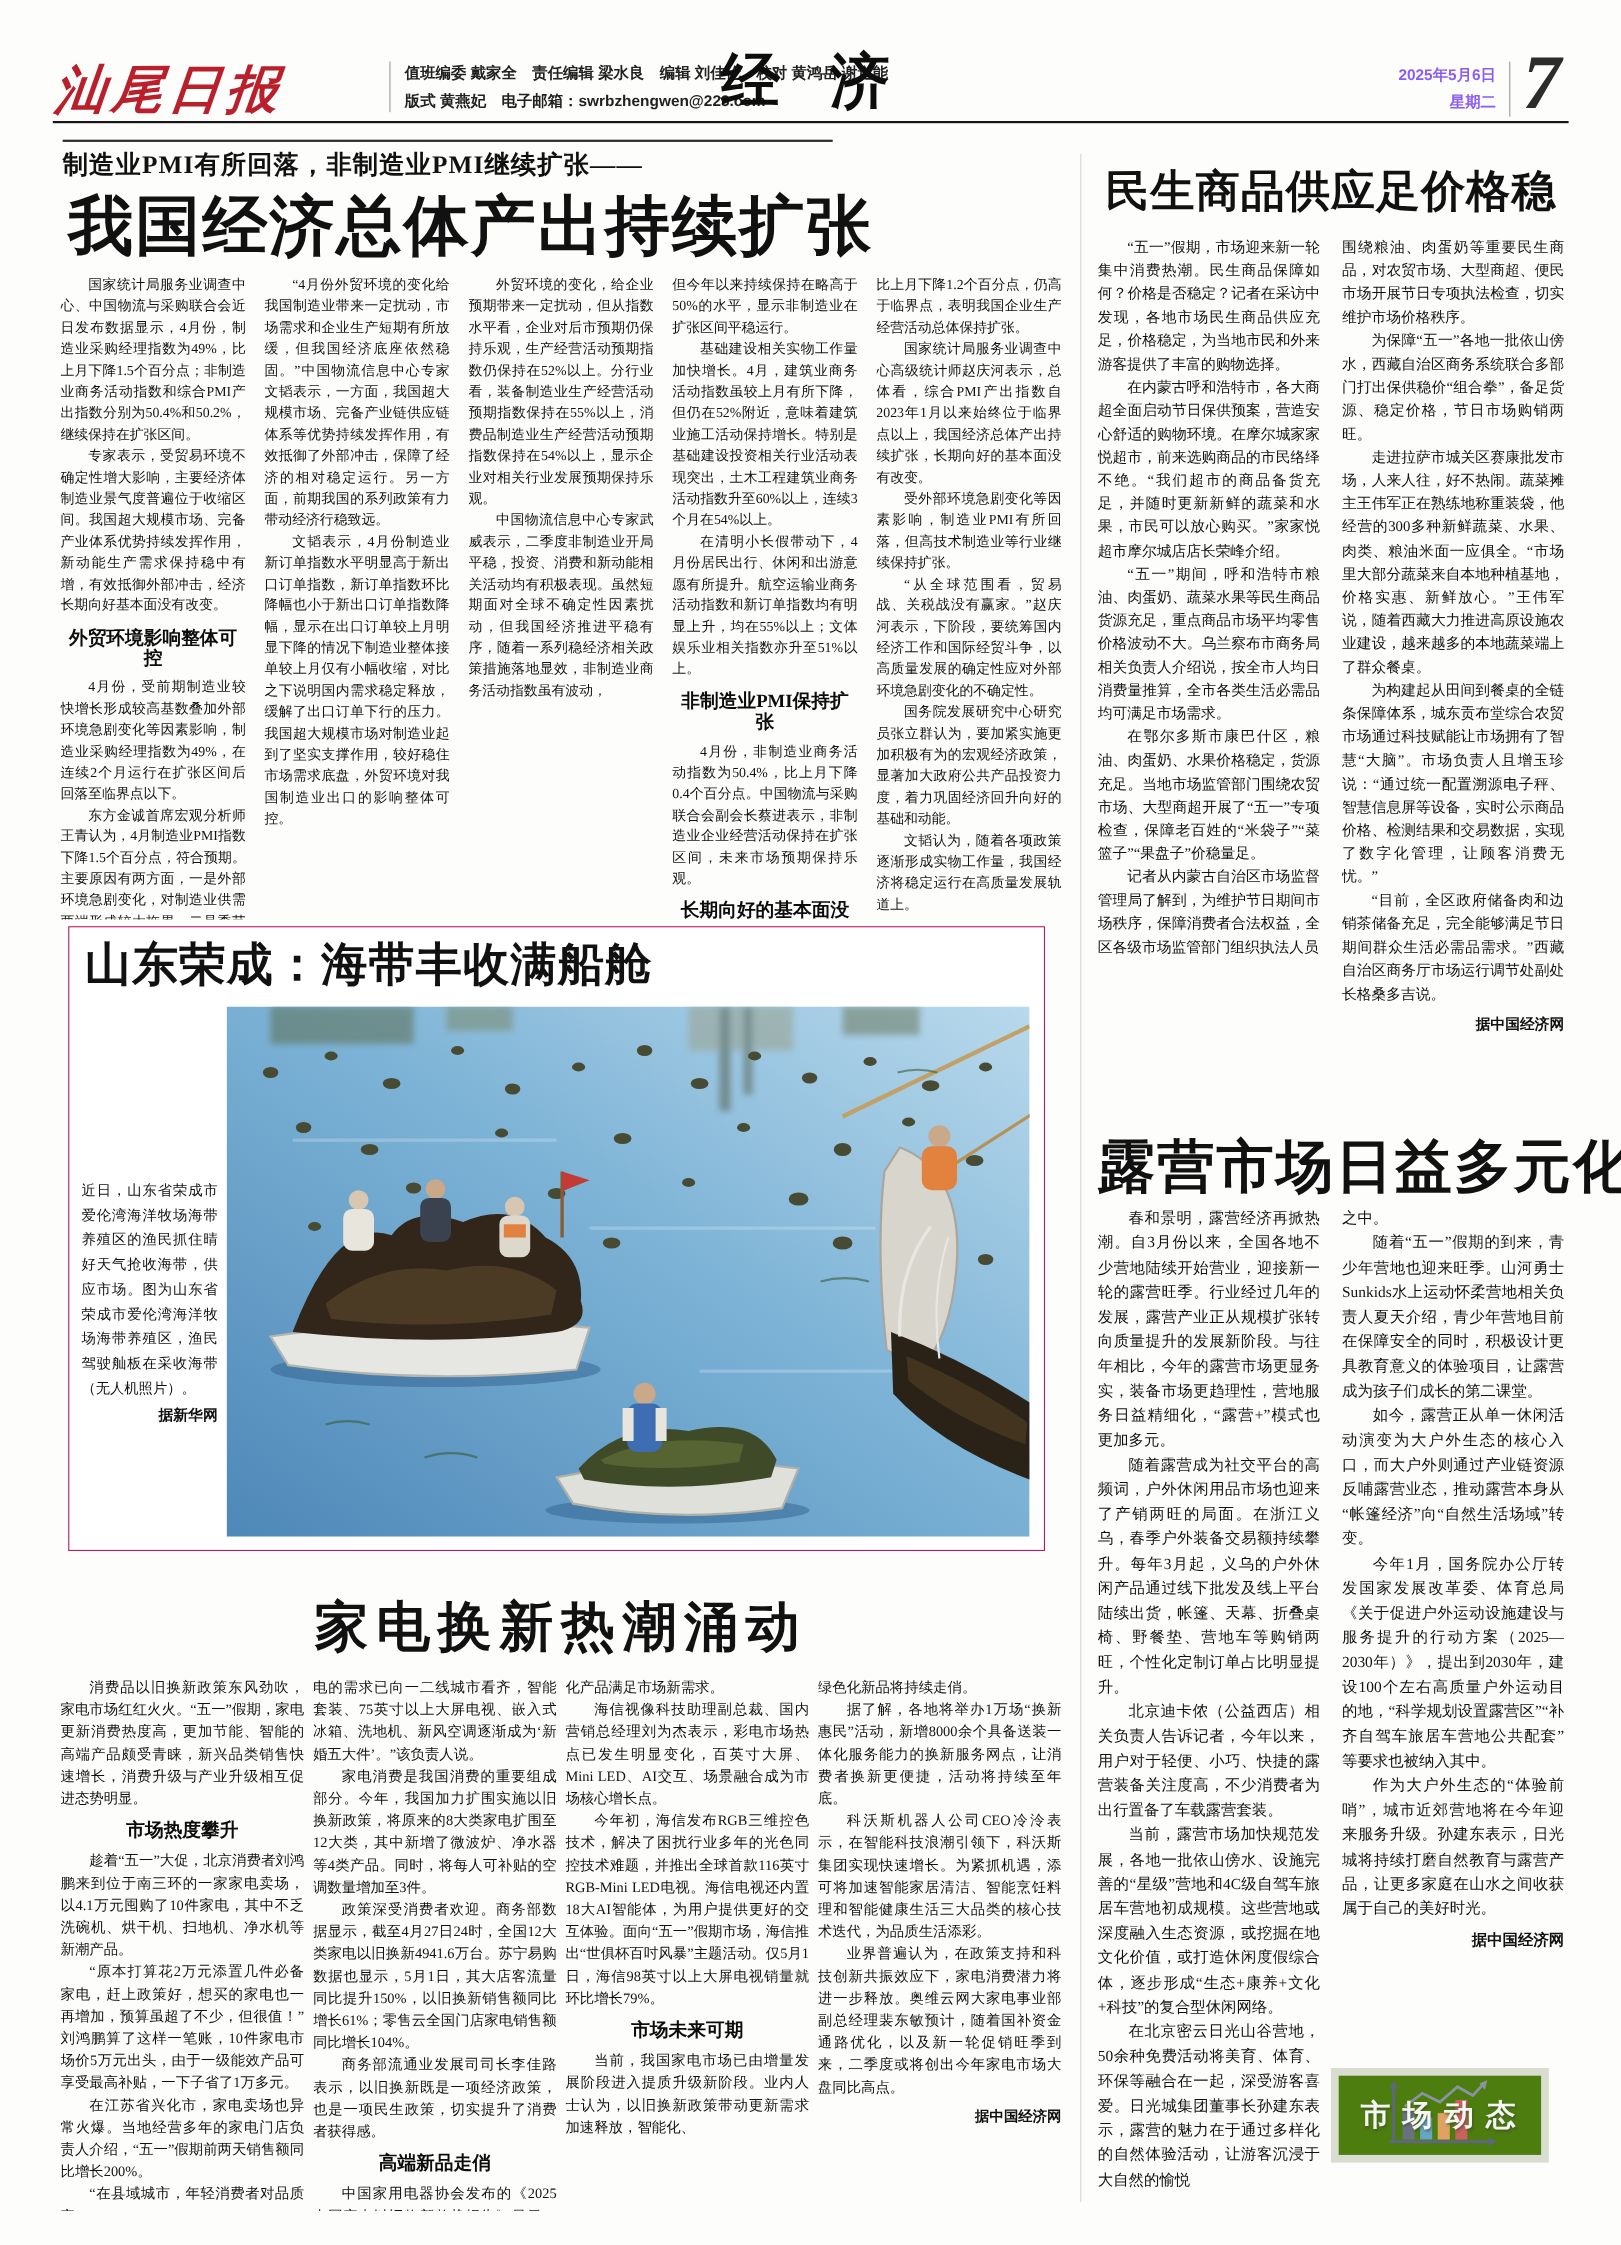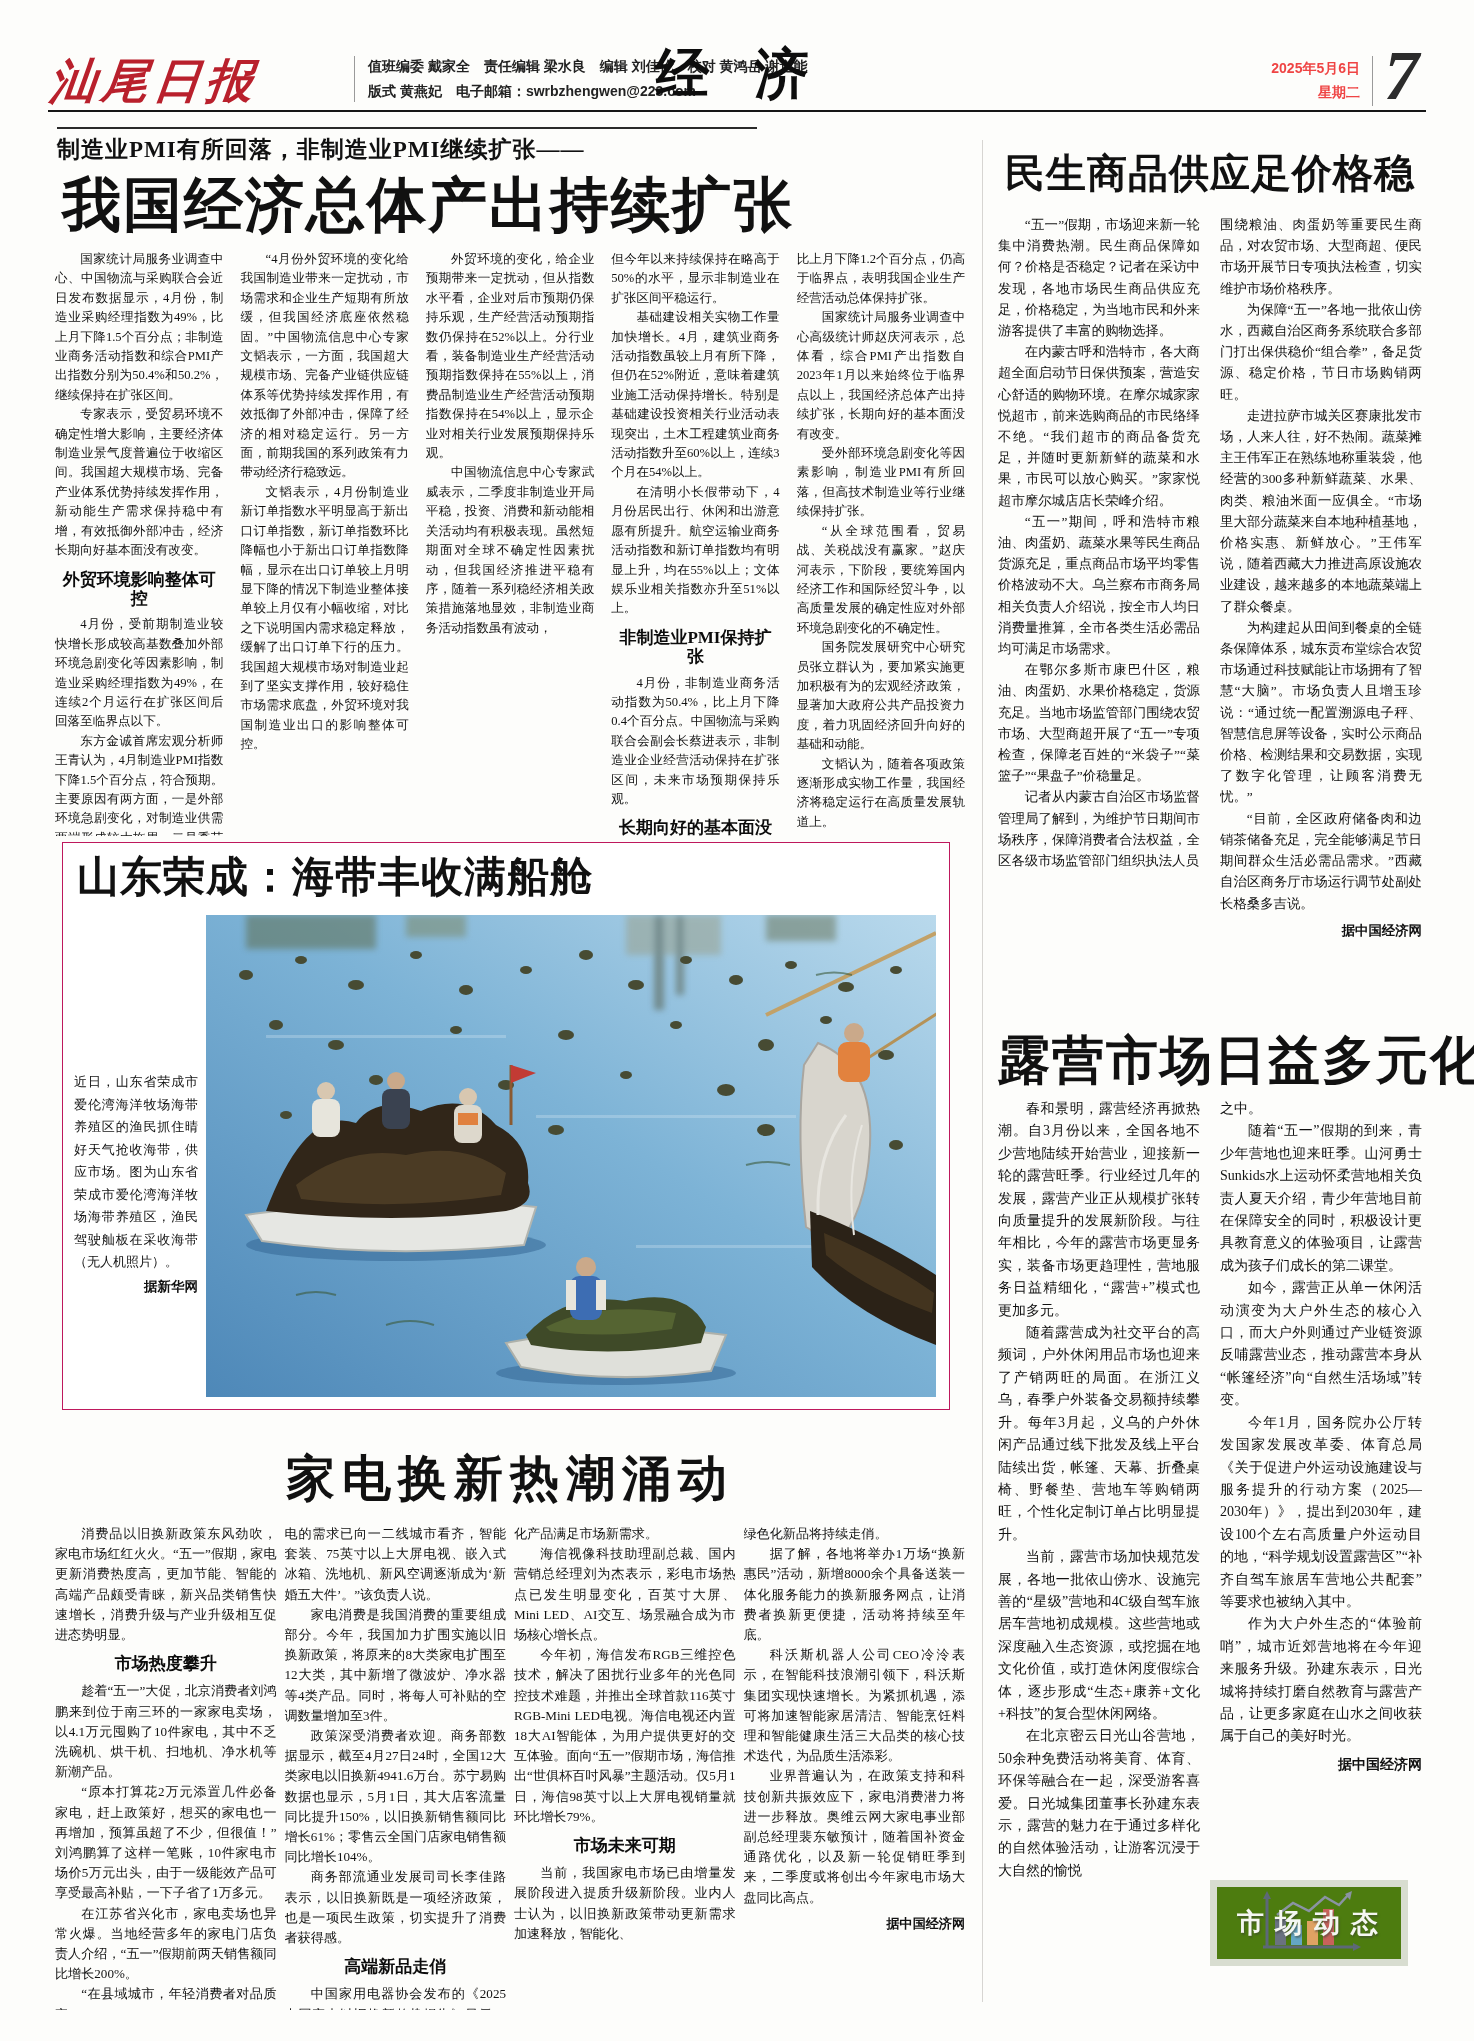--- a/index.html
+++ b/index.html
@@ -7,21 +7,21 @@
         font-family:"Liberation Serif","DejaVu Serif",serif;color:#111;overflow:hidden;}
   
   .masthead{position:absolute;left:50px;top:50px;font-size:47px;font-weight:900;font-style:italic;
             color:#b9202c;letter-spacing:5px;transform:skewX(-6deg);white-space:nowrap;}
   .hd-vline{position:absolute;width:1px;background:#9a9a9a;}
   .credits{position:absolute;left:368px;top:54px;font-family:"Liberation Sans","DejaVu Sans",sans-serif;
            font-size:14px;line-height:25px;color:#222;font-weight:600;white-space:nowrap;}
   .section-title{position:absolute;left:610px;top:38px;width:260px;text-align:center;
                  font-size:54px;font-weight:600;letter-spacing:16px;color:#0d0d0d;}
   .date-block{position:absolute;left:1215px;top:56px;width:145px;text-align:right;
-              font-family:"Liberation Sans","DejaVu Sans",sans-serif;font-size:14px;line-height:24px;font-weight:600;color:#ef4444;}
+              font-family:"Liberation Sans","DejaVu Sans",sans-serif;font-size:14px;line-height:24px;font-weight:600;color:#8b5cf6;}
   .page-num{position:absolute;left:1384px;top:36px;font-size:70px;font-weight:900;font-style:italic;color:#2c2c2c;}
   .hd-rule{position:absolute;left:48px;top:110px;width:1378px;height:2px;background:#161616;}
   .kicker-rule{position:absolute;left:57px;top:127px;width:700px;height:2px;background:#2a2a2a;}
   
   .cols{position:absolute;display:flex;}
   .col{flex:1 1 0;overflow:hidden;}
   .col p{margin:0;text-indent:2em;text-align:justify;}
   .col p.cont{text-indent:0;}
   .col h3.sub{margin:9px 0 7px;text-align:center;font-size:17px;font-weight:900;color:#0c0c0c;}
   .col .credit{text-align:right;font-weight:700;margin-top:6px;}
@@ -285,20 +285,21 @@
         <p>科沃斯机器人公司CEO冷泠表示，在智能科技浪潮引领下，科沃斯集团实现快速增长。为紧抓机遇，添可将加速智能家居清洁、智能烹饪料理和智能健康生活三大品类的核心技术迭代，为品质生活添彩。</p>
         <p>业界普遍认为，在政策支持和科技创新共振效应下，家电消费潜力将进一步释放。奥维云网大家电事业部副总经理裴东敏预计，随着国补资金通路优化，以及新一轮促销旺季到来，二季度或将创出今年家电市场大盘同比高点。</p>
         <div class="credit">据中国经济网</div>
       </div>
     </div>
 
   <h2 class="ly-headline" style="margin:0;">露营市场日益多元化</h2>
   <div class="ly-col" style="left:998px;top:1098px;width:202px;height:902px;">
       <p>春和景明，露营经济再掀热潮。自3月份以来，全国各地不少营地陆续开始营业，迎接新一轮的露营旺季。行业经过几年的发展，露营产业正从规模扩张转向质量提升的发展新阶段。与往年相比，今年的露营市场更显务实，装备市场更趋理性，营地服务日益精细化，“露营+”模式也更加多元。</p>
       <p>随着露营成为社交平台的高频词，户外休闲用品市场也迎来了产销两旺的局面。在浙江义乌，春季户外装备交易额持续攀升。每年3月起，义乌的户外休闲产品通过线下批发及线上平台陆续出货，帐篷、天幕、折叠桌椅、野餐垫、营地车等购销两旺，个性化定制订单占比明显提升。</p>
+      <p>北京迪卡侬（公益西店）相关负责人告诉记者，今年以来，用户对于轻便、小巧、快捷的露营装备关注度高，不少消费者为出行置备了车载露营套装。</p>
       <p>当前，露营市场加快规范发展，各地一批依山傍水、设施完善的“星级”营地和4C级自驾车旅居车营地初成规模。这些营地或深度融入生态资源，或挖掘在地文化价值，或打造休闲度假综合体，逐步形成“生态+康养+文化+科技”的复合型休闲网络。</p>
       <p>在北京密云日光山谷营地，50余种免费活动将美育、体育、环保等融合在一起，深受游客喜爱。日光城集团董事长孙建东表示，露营的魅力在于通过多样化的自然体验活动，让游客沉浸于大自然的愉悦</p>
     </div>
   <div class="ly-col" style="left:1220px;top:1098px;width:202px;height:766px;">
       <p class="cont">之中。</p>
       <p>随着“五一”假期的到来，青少年营地也迎来旺季。山河勇士Sunkids水上运动怀柔营地相关负责人夏天介绍，青少年营地目前在保障安全的同时，积极设计更具教育意义的体验项目，让露营成为孩子们成长的第二课堂。</p>
       <p>如今，露营正从单一休闲活动演变为大户外生态的核心入口，而大户外则通过产业链资源反哺露营业态，推动露营本身从“帐篷经济”向“自然生活场域”转变。</p>
       <p>今年1月，国务院办公厅转发国家发展改革委、体育总局《关于促进户外运动设施建设与服务提升的行动方案（2025—2030年）》，提出到2030年，建设100个左右高质量户外运动目的地，“科学规划设置露营区”“补齐自驾车旅居车营地公共配套”等要求也被纳入其中。</p>
       <p>作为大户外生态的“体验前哨”，城市近郊营地将在今年迎来服务升级。孙建东表示，日光城将持续打磨自然教育与露营产品，让更多家庭在山水之间收获属于自己的美好时光。</p>
       <div class="credit">据中国经济网</div>

